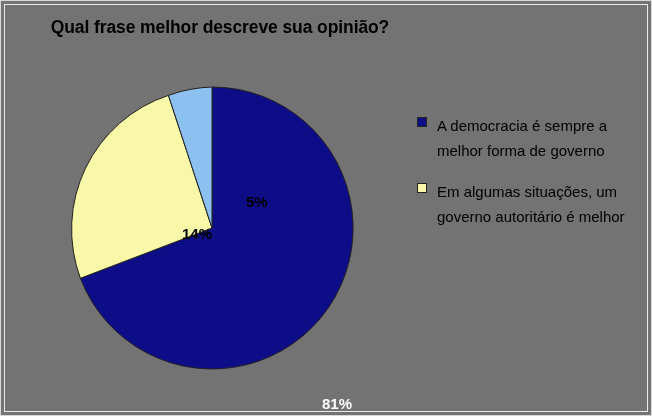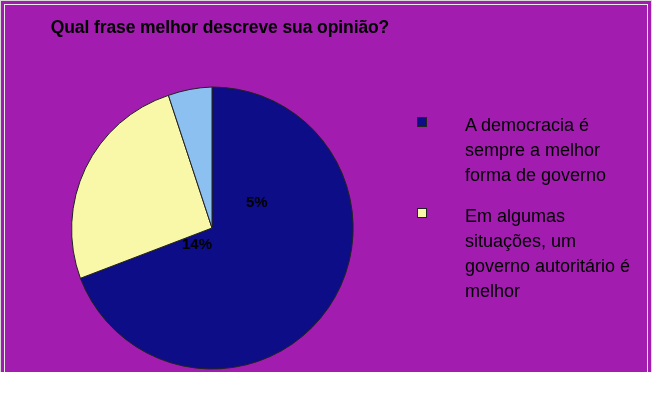--- a/index.html
+++ b/index.html
@@ -6,22 +6,22 @@
     margin: 0;
     padding: 0;
     background: #ffffff;
   }
   body {
     font-family: "Liberation Sans", sans-serif;
   }
   #screenshot {
     position: relative;
     width: 652px;
-    height: 372px;
-    background: #a21caf;
+    height: 416px;
+    background: #737373;
     overflow: hidden;
     box-sizing: border-box;
   }
   
   .frame-outer {
     position: absolute;
     left: 0; top: 0;
     width: 652px; height: 416px;
     box-sizing: border-box;
     border: 1px solid #d9d9d9;
@@ -65,21 +65,21 @@
     white-space: nowrap;
     line-height: 1;
   }
   .label-major {
     left: 252px;
     top: 310px;
     color: #ffffff;
   }
   .label-mid {
     left: 112px;
-    top: 150px;
+    top: 140px;
     color: #000000;
   }
   .label-minor {
     left: 176px;
     top: 108px;
     color: #000000;
   }
   
   .legend {
     position: absolute;
@@ -98,25 +98,24 @@
     position: absolute;
     left: 0;
     top: 4px;
     width: 10px;
     height: 10px;
     box-sizing: border-box;
     border: 1px solid #222222;
   }
   .legend-label {
     display: block;
-    font-size: 18px;
+    font-size: 15px;
     line-height: 25px;
     color: #000000;
     font-family: "Liberation Sans", sans-serif;
-    margin-left: 28px;
   }
 </style>
 </head>
 <body>
 
 <div id="screenshot">
 
   <div class="frame-outer"></div>
   <div class="frame-inner"></div>
 

